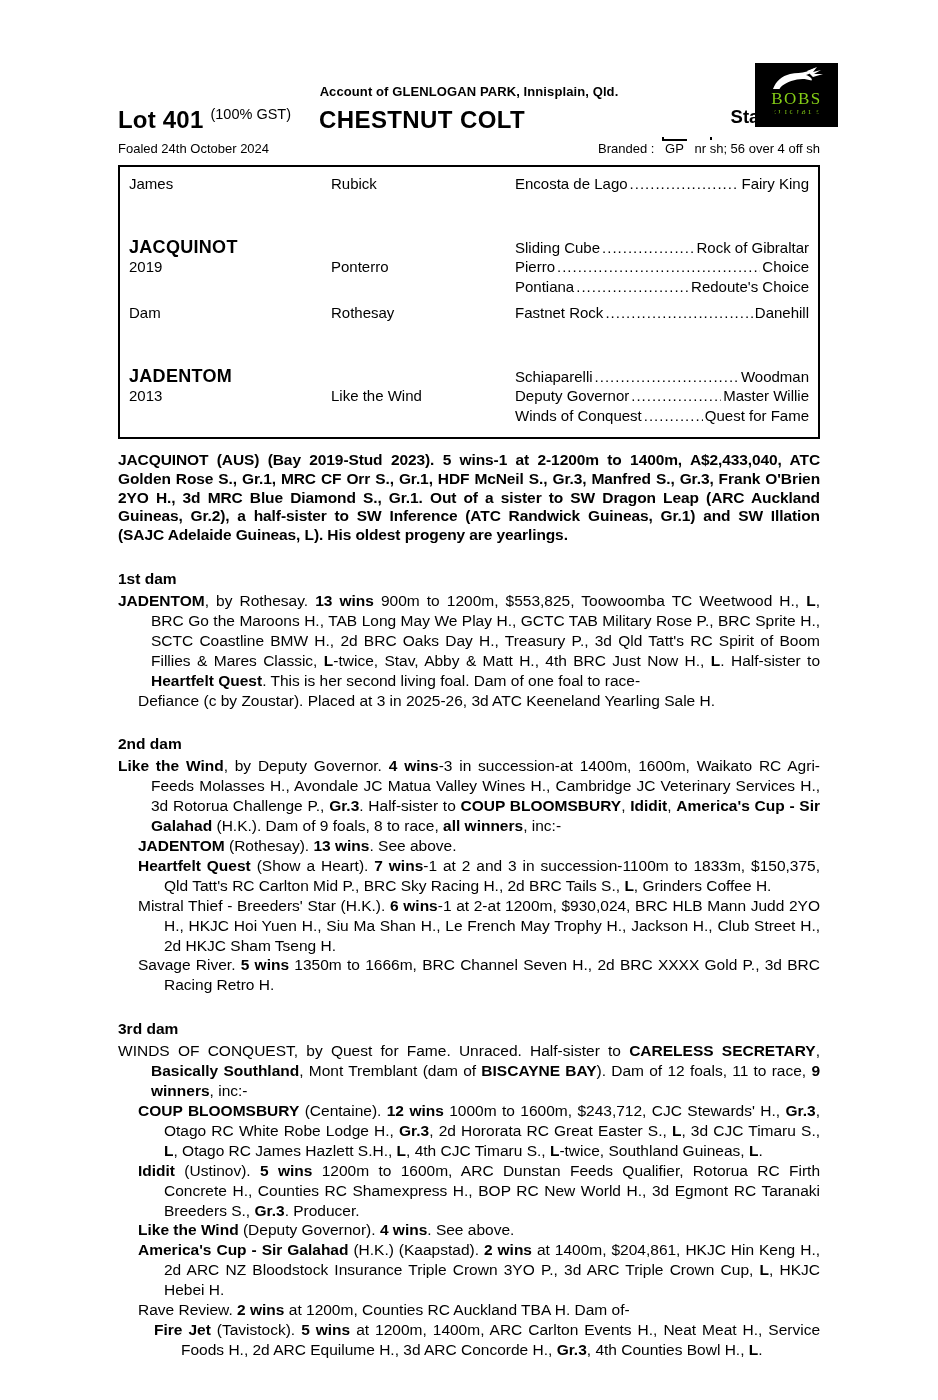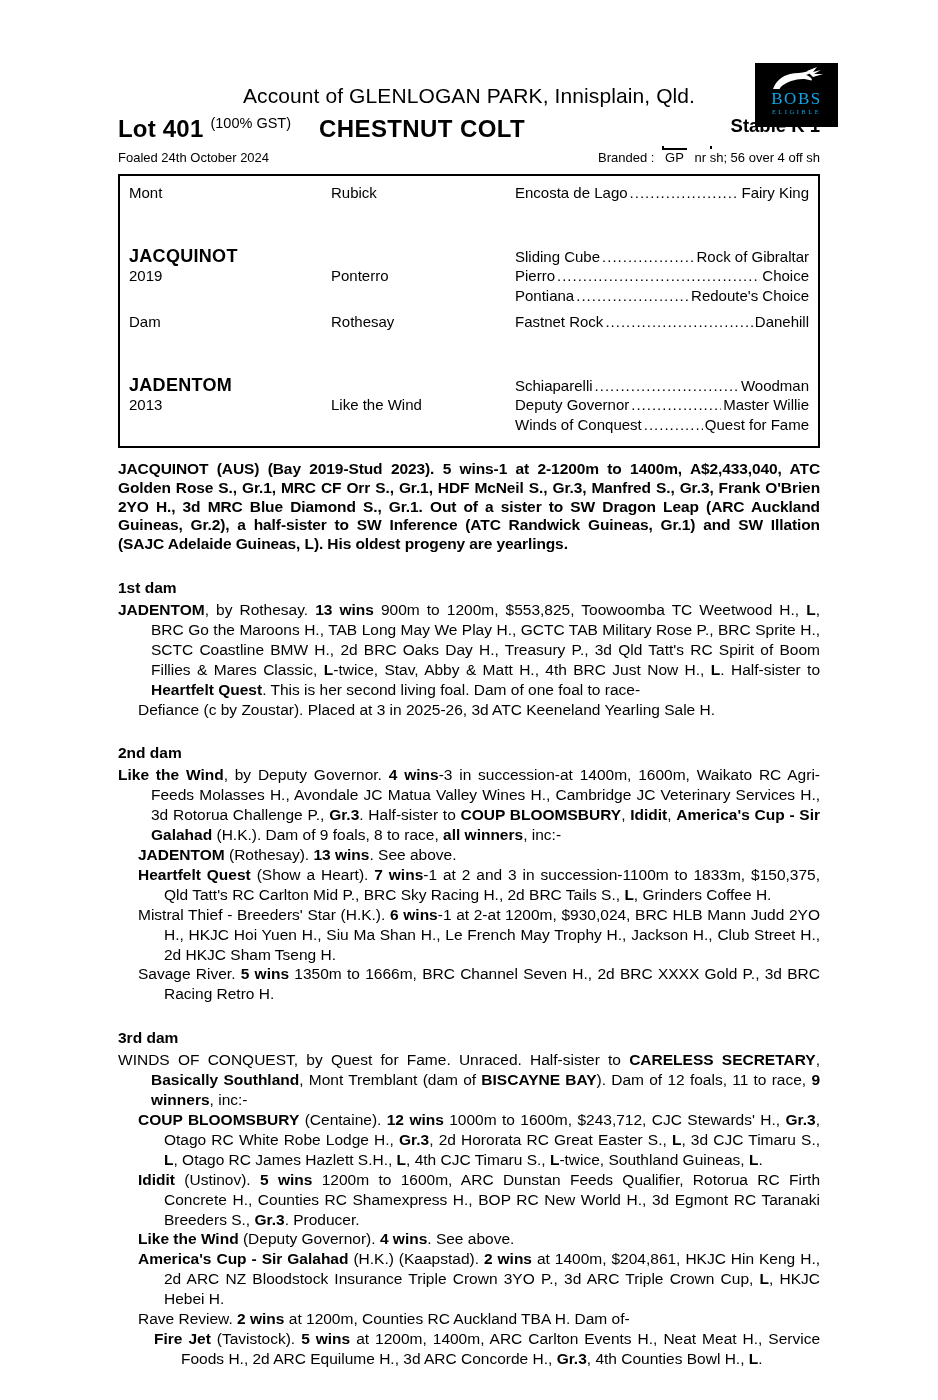--- a/index.html
+++ b/index.html
@@ -10,27 +10,27 @@
     color:#000;
     font-family:"Liberation Sans","DejaVu Sans",sans-serif;
     overflow:hidden;
     margin:0 auto;
   }
   .content{position:absolute;left:118px;top:84px;width:702px;}
 
   
   .logo{
     position:absolute;right:100px;top:63px;width:83px;height:64px;
-    background:#000;color:#0ea5e9;text-align:center;box-sizing:border-box;padding-top:3px;
+    background:#000;color:#84cc16;text-align:center;box-sizing:border-box;padding-top:3px;
   }
   .logo svg{display:block;margin:0 auto;height:24px;width:56px;}
   .logo .l1{font-family:"Liberation Serif","DejaVu Serif",serif;font-size:17px;letter-spacing:1.5px;line-height:17px;}
   .logo .l2{font-family:"Liberation Serif","DejaVu Serif",serif;font-size:6.5px;letter-spacing:2.5px;line-height:9px;}
 
-  .account{font-weight:400;font-size:21px;text-align:center;letter-spacing:0.1px;}
+  .account{font-weight:700;font-size:13px;text-align:center;letter-spacing:0.1px;}
 
   .lotline{display:flex;align-items:flex-start;margin-top:7px;}
   .lot{font-size:24px;font-weight:800;letter-spacing:0.2px;}
   .gst{font-size:14.5px;margin-left:7px;}
   .colt-title{font-size:24px;font-weight:800;margin-left:28px;letter-spacing:0.4px;}
   .stable{margin-left:auto;font-size:18.5px;font-weight:700;}
 
   .foaledline{display:flex;justify-content:space-between;font-size:13px;margin-top:7px;margin-bottom:9px;}
   .brand{display:inline-block;position:relative;padding:0 1px;margin:0 6px;}
   .brand::before{content:"";position:absolute;top:-2px;left:-2px;right:-2px;height:2px;background:#000;}
@@ -89,21 +89,21 @@
       <span>Foaled 24th October 2024</span>
       <span>
         <span>Branded :</span>
         <span class="brand">GP</span>
         <span>nr sh; 56 over 4 off sh</span>
       </span>
     </div>
 
     <div class="pedbox" id="pedbox">
         <div class="ped-line">
-          <span class="c1">Mont</span>
+          <span class="c1">James</span>
           <span class="c2">Rubick</span>
           <span class="c3">
             <span class="ln">Encosta de Lago</span>
             <span class="dots"></span>
             <span class="ln">Fairy King</span>
           </span>
         </div>
         <div class="ped-line">
           <span class="c1 ped-name">JACQUINOT</span>
           <span class="c2"></span>

